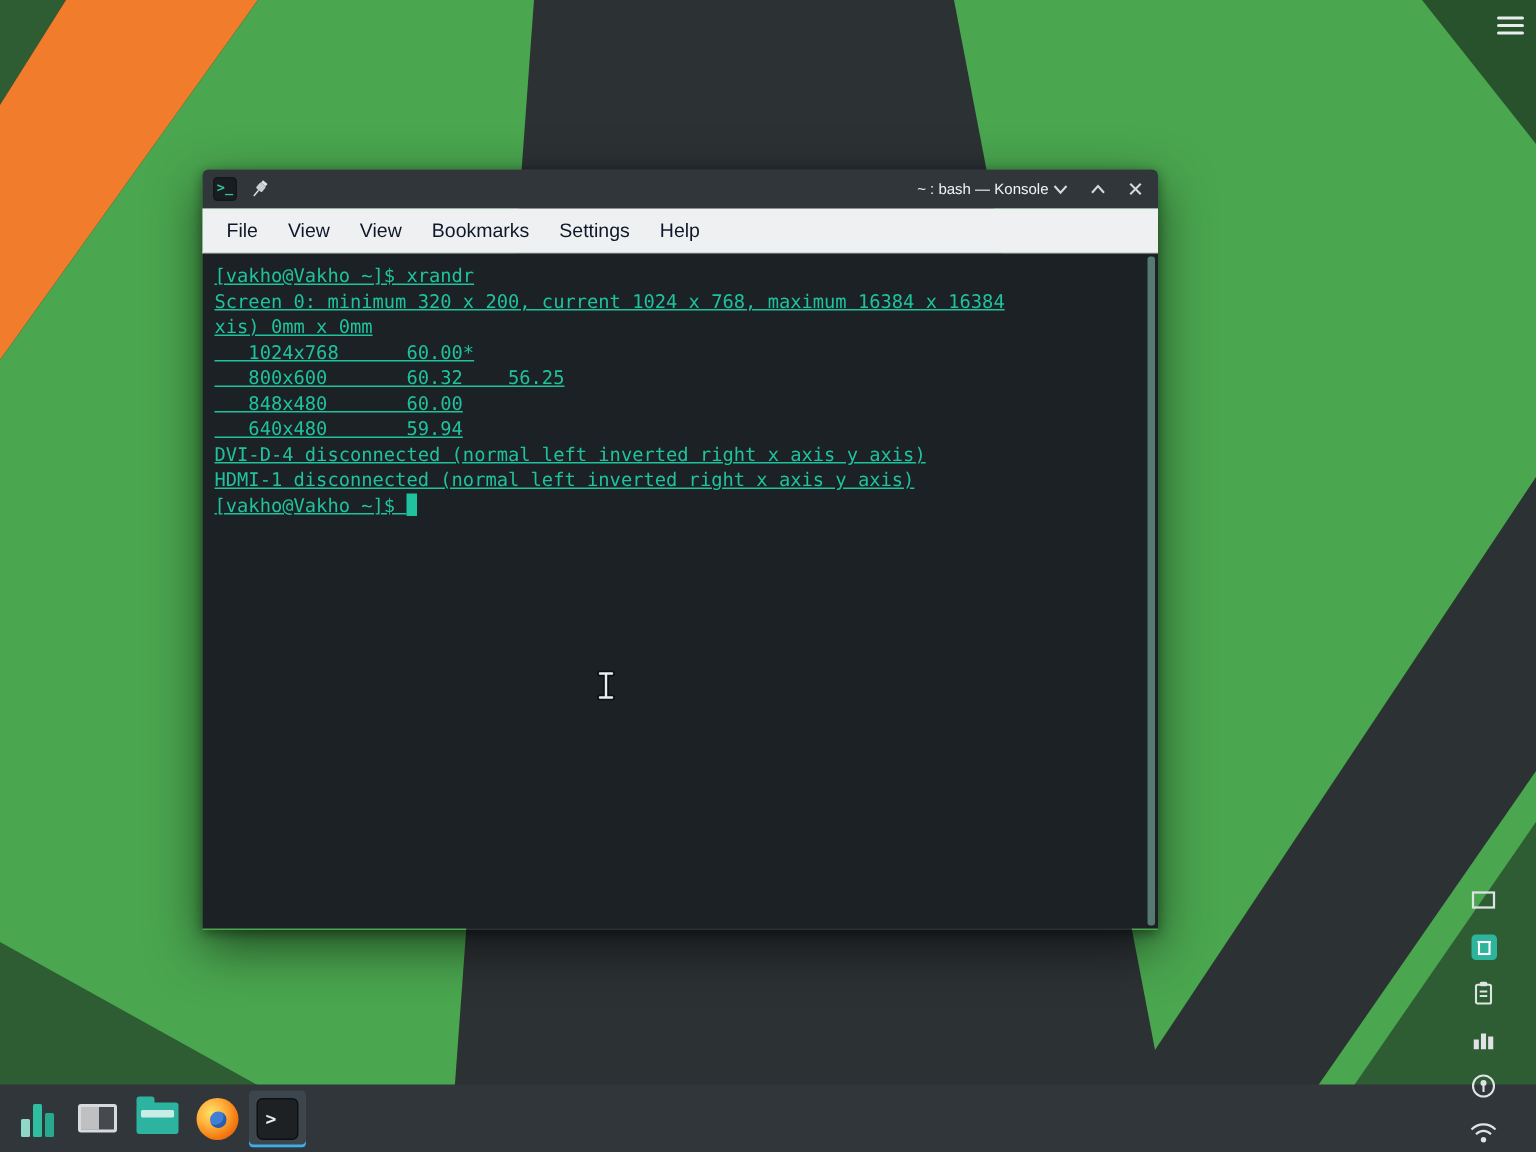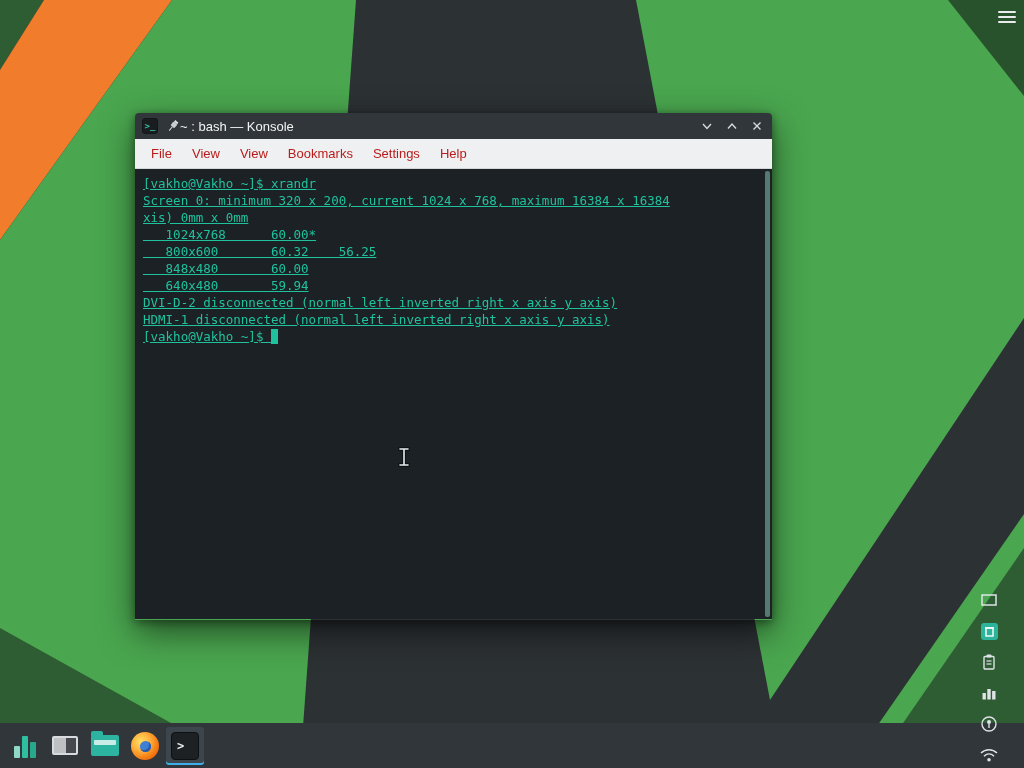--- a/index.html
+++ b/index.html
@@ -26,30 +26,30 @@
   .titlebar {
     height:26px; background:#31363b; border-radius:4px 4px 0 0;
     display:flex; align-items:center; padding:0 7px; color:#eff0f1;
   }
   .win-icon {
     width:16px; height:16px; background:#1a1d1f; border:1px solid #14171a; border-radius:3px;
     color:#35c3a5; font:bold 9px/14px "DejaVu Sans Mono", monospace; text-align:center; flex:none;
   }
   .pin-icon { width:14px; height:14px; margin-left:8px; flex:none; }
   .title-text {
-    flex:1; text-align:left; font-size:13px; color:#f2f4f4;
+    flex:1; text-align:right; font-size:10px; color:#f2f4f4;
     white-space:nowrap; overflow:hidden;
   }
   .win-controls { display:flex; align-items:center; gap:9px; flex:none; }
   .win-btn { width:16px; height:16px; display:flex; align-items:center; justify-content:center; cursor:pointer; }
 
   .menubar {
     height:30px; background:#eff0f1; border-bottom:1px solid #d4d6d7;
     display:flex; align-items:flex-start; padding:0 6px;
-    font-size:13px; color:#b91c1c;
+    font-size:13px; color:#0f172a;
   }
   .menu-item { padding:0 10px; height:100%; display:flex; align-items:center; cursor:pointer; }
 
   .terminal {
     position:relative; height:450px; background:#1b2124;
     padding:6px 8px 0 8px;
     font-family:"DejaVu Sans Mono", monospace;
     font-size:12.5px; line-height:17px; color:#20c29e;
     cursor:text;
     text-decoration:underline;
@@ -180,21 +180,21 @@
   </div>
 
   <div class="terminal">
     <div class="term-line">[vakho@Vakho ~]$ xrandr</div>
     <div class="term-line">Screen 0: minimum 320 x 200, current 1024 x 768, maximum 16384 x 16384</div>
     <div class="term-line">xis) 0mm x 0mm</div>
     <div class="term-line">   1024x768      60.00*</div>
     <div class="term-line">   800x600       60.32    56.25</div>
     <div class="term-line">   848x480       60.00</div>
     <div class="term-line">   640x480       59.94</div>
-    <div class="term-line">DVI-D-2 disconnected (normal left inverted right x axis y axis)</div>
+    <div class="term-line">DVI-D-4 disconnected (normal left inverted right x axis y axis)</div>
     <div class="term-line">HDMI-1 disconnected (normal left inverted right x axis y axis)</div>
     <div class="term-line"><span class="prompt">[vakho@Vakho ~]$ </span><span class="cursor"></span></div>
 
     <div class="scrollbar">
       <div class="scroll-thumb"></div>
     </div>
   </div>
 </div>
 
 <div class="ibeam">

